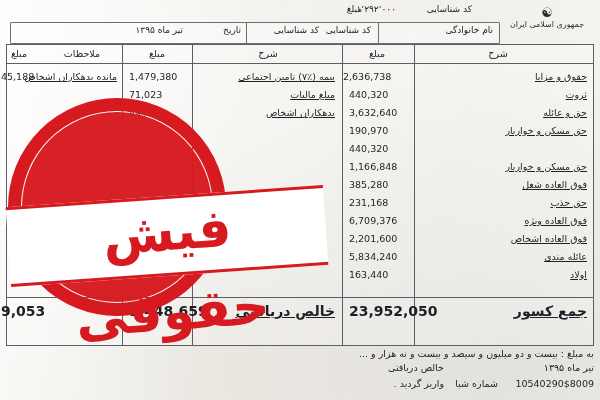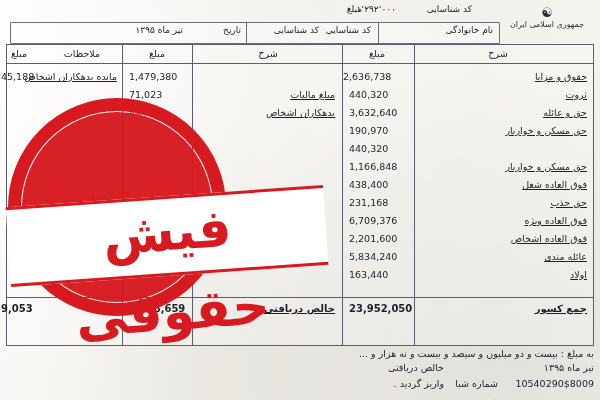--- a/index.html
+++ b/index.html
@@ -131,21 +131,21 @@
   .cell.num {
     direction: ltr;
     text-align: left;
   }
   .cell.lbl {
     text-align: right;
     text-decoration: underline;
   }
   .totalrow .cell {
     font-weight: bold;
-    font-size: 10px;
+    font-size: 14px;
   }
 
   
   .sig {
     position: absolute;
     color: #1b3f8f;
     font-size: 11px;
     transform: rotate(-6deg);
     opacity: 0.85;
     white-space: nowrap;
@@ -285,27 +285,28 @@
     <div class="cell lbl" style="top:188px;right:6px;">فوق العاده اشخاص</div>
     <div class="cell lbl" style="top:206px;right:6px;">عائله مندی</div>
     <div class="cell lbl" style="top:224px;right:6px;">اولاد</div>
 
     <div class="cell num" style="top:26px;right:192px;width:58px;">2,636,738</div>
     <div class="cell num" style="top:44px;right:186px;width:58px;">440,320</div>
     <div class="cell num" style="top:62px;right:186px;width:58px;">3,632,640</div>
     <div class="cell num" style="top:80px;right:186px;width:58px;">190,970</div>
     <div class="cell num" style="top:98px;right:186px;width:58px;">440,320</div>
     <div class="cell num" style="top:116px;right:186px;width:58px;">1,166,848</div>
-    <div class="cell num" style="top:134px;right:186px;width:58px;">438,400</div>
+    <div class="cell num" style="top:134px;right:186px;width:58px;">385,280</div>
     <div class="cell num" style="top:152px;right:186px;width:58px;">231,168</div>
     <div class="cell num" style="top:170px;right:186px;width:58px;">6,709,376</div>
     <div class="cell num" style="top:188px;right:186px;width:58px;">2,201,600</div>
     <div class="cell num" style="top:206px;right:186px;width:58px;">5,834,240</div>
     <div class="cell num" style="top:224px;right:186px;width:58px;">163,440</div>
 
+    <div class="cell lbl" style="top:26px;right:258px;">بیمه (٪۷) تامین اجتماعی</div>
     <div class="cell lbl" style="top:44px;right:258px;">مبلغ مالیات</div>
     <div class="cell lbl" style="top:62px;right:258px;">بدهکاران اشخاص</div>
 
     <div class="cell num" style="top:26px;right:406px;width:58px;">1,479,380</div>
     <div class="cell num" style="top:44px;right:406px;width:58px;">71,023</div>
     <div class="cell num" style="top:62px;right:406px;width:58px;">494</div>
 
     <div class="cell lbl" style="top:26px;right:476px;">مانده بدهکاران اشخاص</div>
     <div class="cell num" style="top:26px;right:552px;width:40px;">45,188</div>
 

